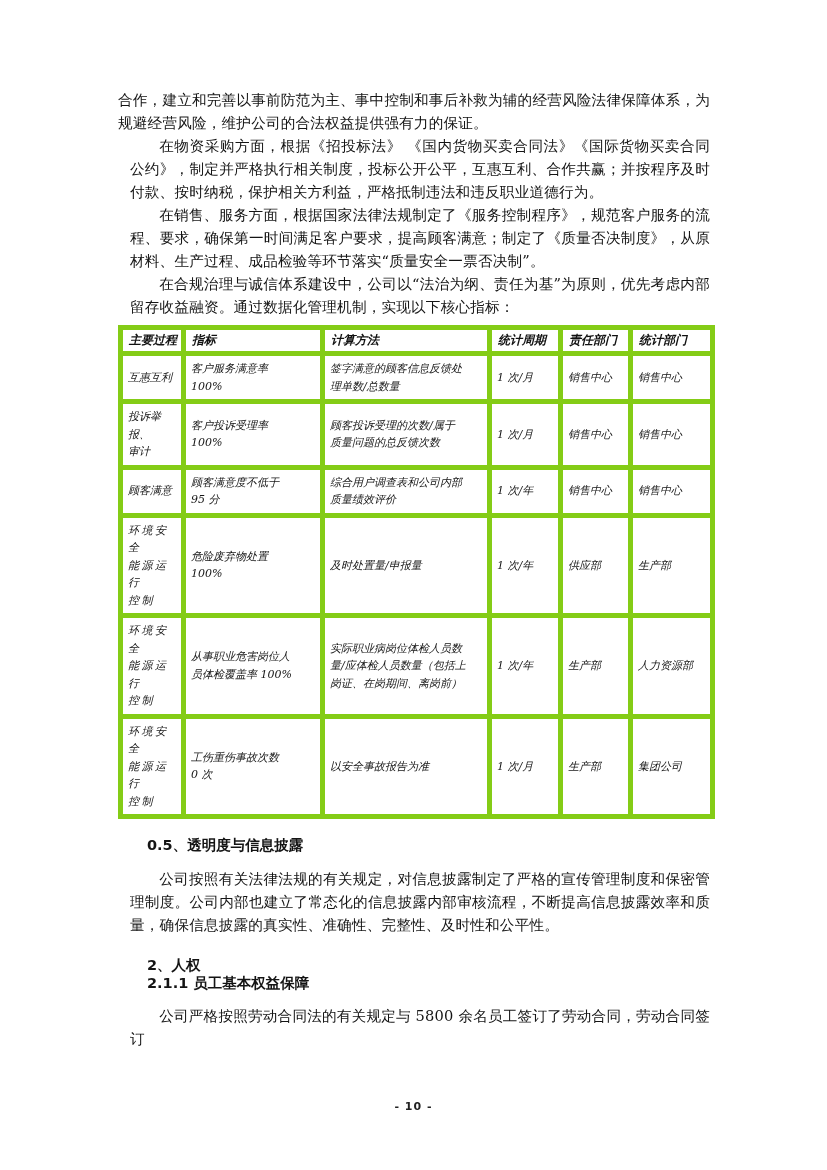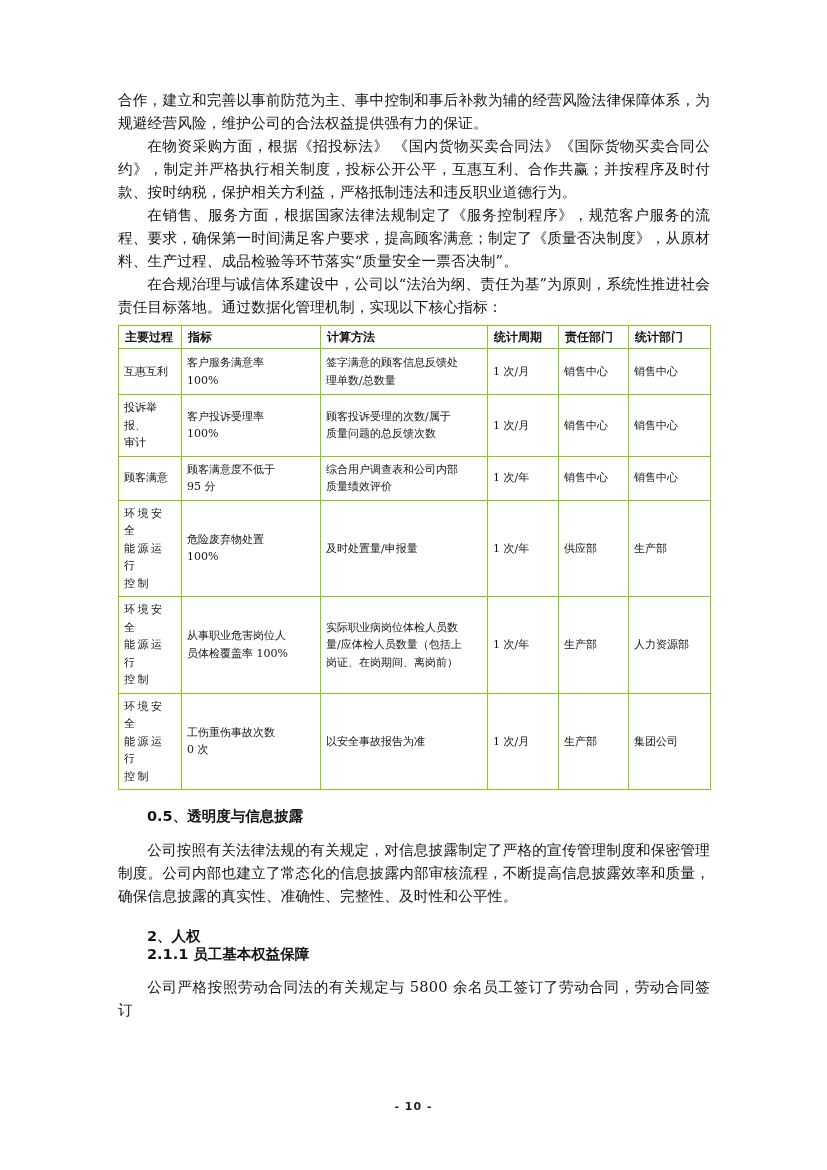--- a/index.html
+++ b/index.html
@@ -9,30 +9,31 @@
     color:#111;
     overflow:hidden;
   }
   .page{position:relative;width:827px;height:1170px;background:#fff;border-radius:21px;}
   .content{position:absolute;left:118px;top:88px;width:592px;}
   p.body{
     margin:0;font-size:14.6px;line-height:23px;
     text-align:justify;color:#141414;
     letter-spacing:0.2px;
   }
-  p.indent{text-indent:2em;}
+  p.indent{text-indent:2em;margin-left:12px;}
 
   table.kpi{
     border-collapse:collapse;table-layout:fixed;
     width:592px;margin-top:7px;
   }
   table.kpi th, table.kpi td{
-    border:1px solid #84cc16;
+    border:5px solid #84cc16;
     text-align:left;box-sizing:border-box;
     overflow:hidden;
+    font-style:italic;
   }
   table.kpi th{
     font-family:"DejaVu Sans","Liberation Sans",sans-serif;
     font-weight:bold;font-size:12px;line-height:15px;
     padding:3px 6px;white-space:nowrap;
   }
   table.kpi td{
     font-size:11px;line-height:17.5px;font-weight:normal;
     padding:4px 5px;white-space:pre-line;vertical-align:middle;
     color:#161616;
@@ -67,21 +68,21 @@
 </style>
 </head>
 <body>
 
 <div class="page">
   <div class="content">
 
     <p class="body">合作，建立和完善以事前防范为主、事中控制和事后补救为辅的经营风险法律保障体系，为规避经营风险，维护公司的合法权益提供强有力的保证。</p>
     <p class="body indent">在物资采购方面，根据《招投标法》 《国内货物买卖合同法》《国际货物买卖合同公约》，制定并严格执行相关制度，投标公开公平，互惠互利、合作共赢；并按程序及时付款、按时纳税，保护相关方利益，严格抵制违法和违反职业道德行为。</p>
     <p class="body indent">在销售、服务方面，根据国家法律法规制定了《服务控制程序》，规范客户服务的流程、要求，确保第一时间满足客户要求，提高顾客满意；制定了《质量否决制度》，从原材料、生产过程、成品检验等环节落实“质量安全一票否决制”。</p>
-    <p class="body indent">在合规治理与诚信体系建设中，公司以“法治为纲、责任为基”为原则，系统性推进社会责任目标落地。通过数据化管理机制，实现以下核心指标：</p>
+    <p class="body indent">在合规治理与诚信体系建设中，公司以“法治为纲、责任为基”为原则，优先考虑内部留存收益融资。通过数据化管理机制，实现以下核心指标：</p>
 
     <table class="kpi">
       <colgroup>
         <col style="width:63px">
           <col style="width:139px">
           <col style="width:167px">
         <col style="width:71px">
           <col style="width:70px">
           <col style="width:82px">
       </colgroup>

